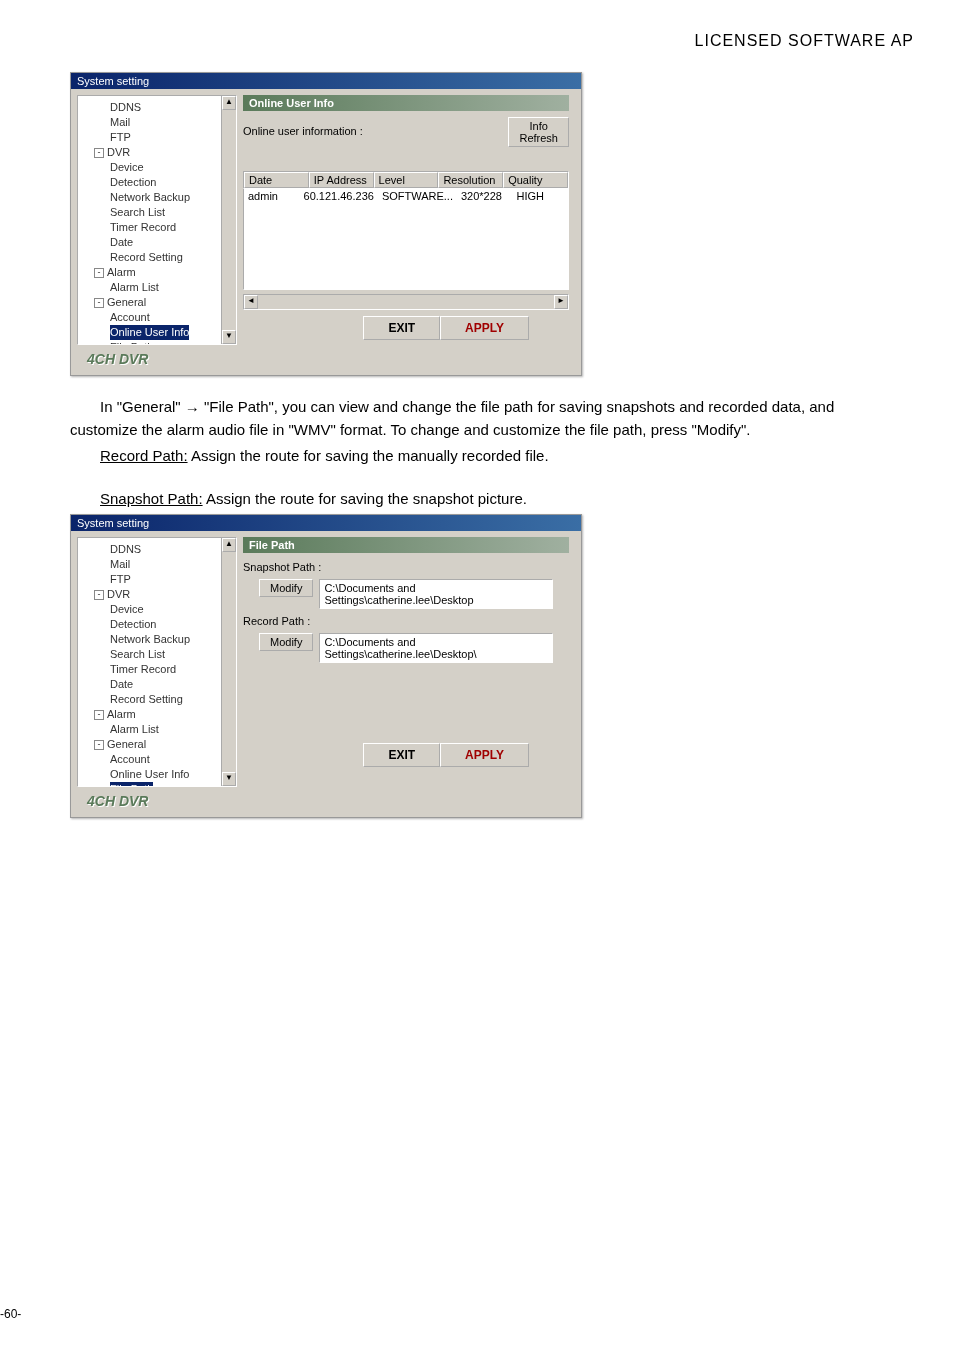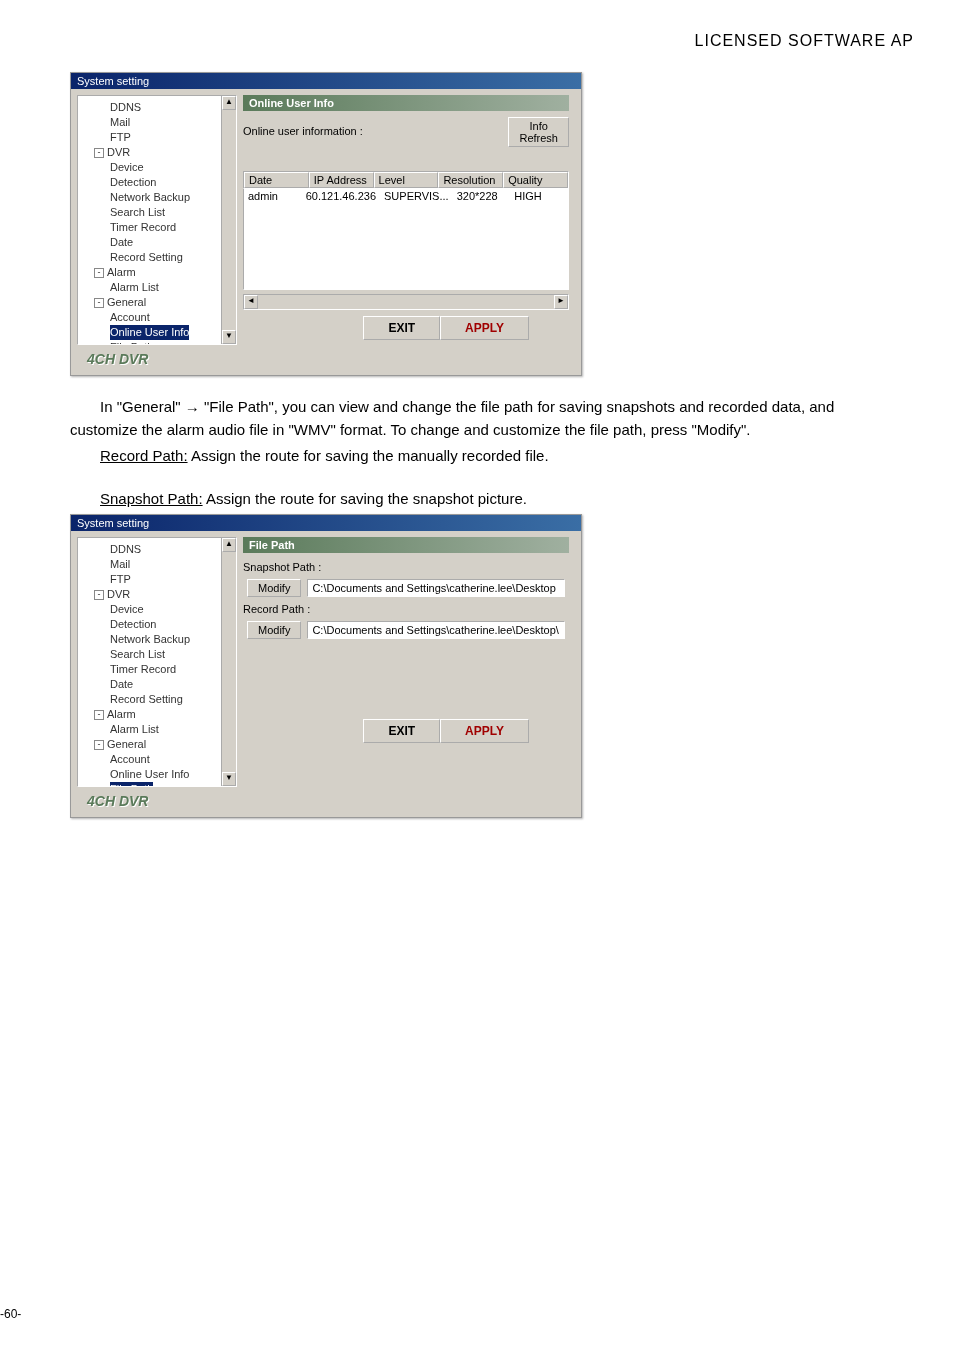--- a/index.html
+++ b/index.html
@@ -29,21 +29,21 @@
 .list-header{display:flex;background:#d4d0c8;border:1px inset #fff;margin-top:6px}
 .list-col{border:1px outset #fff;padding:1px 4px;font-size:11px;flex:1}
 .list-body{background:#fff;border:1px inset #fff;border-top:none;height:100px;display:flex;font-size:11px}
 .list-cell{flex:1;padding:1px 4px}
 .hscroll{background:#d4d0c8;border:1px inset #fff;height:14px;margin-top:4px;position:relative}
 .hscroll-btn{width:12px;height:12px;border:1px outset #fff;background:#d4d0c8;position:absolute;top:0;font-size:8px;text-align:center;line-height:10px}
 .hscroll-l{left:0}
 .hscroll-r{right:0}
 .bottom-btns{display:flex;justify-content:flex-end;padding:6px 40px}
 .big-btn{border:1px outset #fff;background:#d4d0c8;padding:4px 24px;font-size:12px;font-weight:bold;cursor:pointer}
-.path-row{display:flex;align-items:flex-end;margin:4px 4px}
+.path-row{display:flex;align-items:flex-start;margin:4px 16px}
 .path-btn{border:1px outset #fff;background:#d4d0c8;padding:2px 10px;font-size:11px;margin-right:6px;cursor:pointer}
 .path-input{flex:1;border:1px inset #fff;background:#fff;padding:2px 4px;font-size:11px}
 .section-heading{font-size:17px;font-family:Arial;margin:18px 0 12px 30px}
 .body-text{font-size:15px;margin:4px 30px;line-height:1.5}
 .underline{text-decoration:underline}
 .footer{position:absolute;bottom:30px;width:100%;text-align:left;font-size:12px}
 .arrow{font-family:Arial}
 .clearfix::after{content:"";display:table;clear:both}
 </style>
 </head>
@@ -95,21 +95,21 @@
           <div class="list-header">
             <div class="list-col">Date</div>
             <div class="list-col">IP Address</div>
             <div class="list-col">Level</div>
             <div class="list-col">Resolution</div>
             <div class="list-col">Quality</div>
           </div>
           <div class="list-body">
             <div class="list-cell">admin</div>
             <div class="list-cell">60.121.46.236</div>
-            <div class="list-cell">SUPERVIS...</div>
+            <div class="list-cell">SOFTWARE...</div>
             <div class="list-cell">320*228</div>
             <div class="list-cell">HIGH</div>
           </div>
           <div class="hscroll">
             <div class="hscroll-btn hscroll-l">◄</div>
             <div class="hscroll-btn hscroll-r">►</div>
           </div>
           <div class="bottom-btns">
             <div class="big-btn">EXIT</div>
             <div class="big-btn" style="color:#a00000">APPLY</div>

